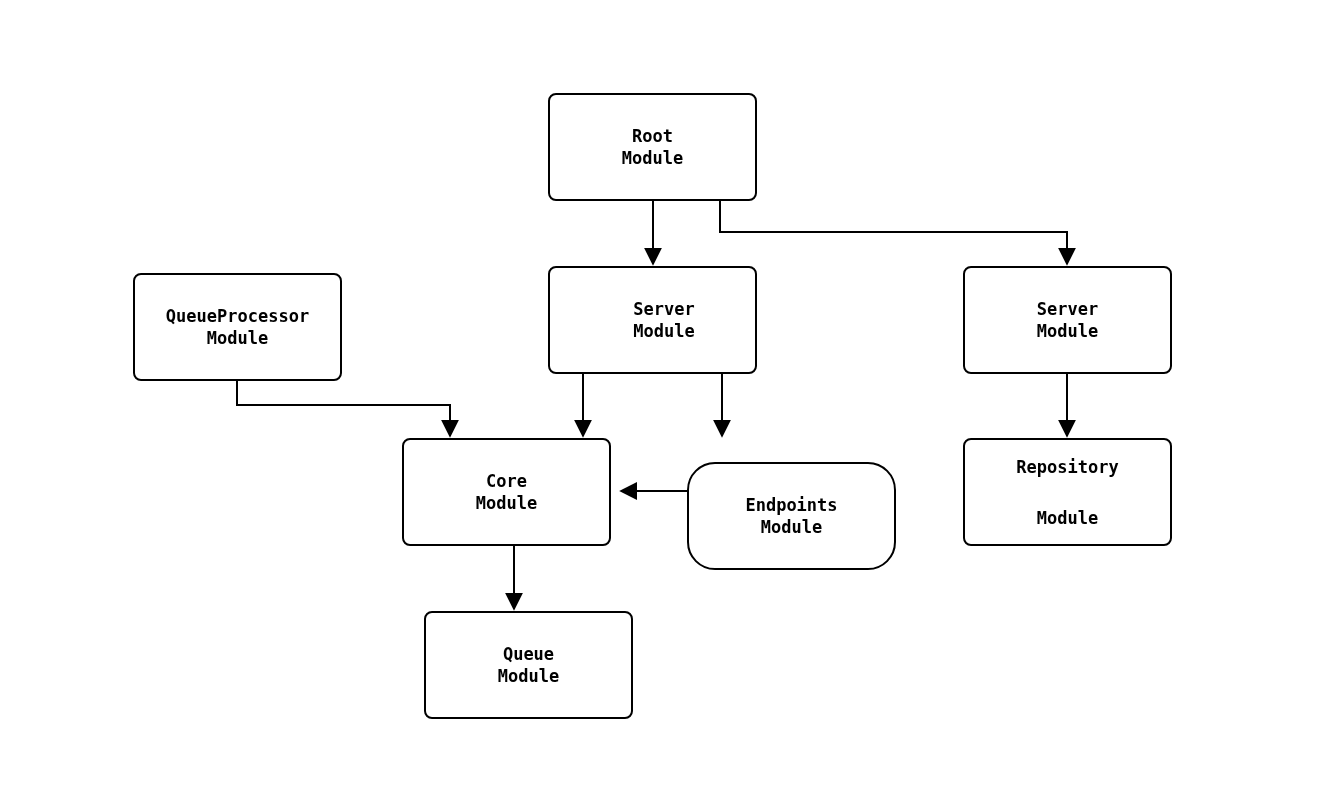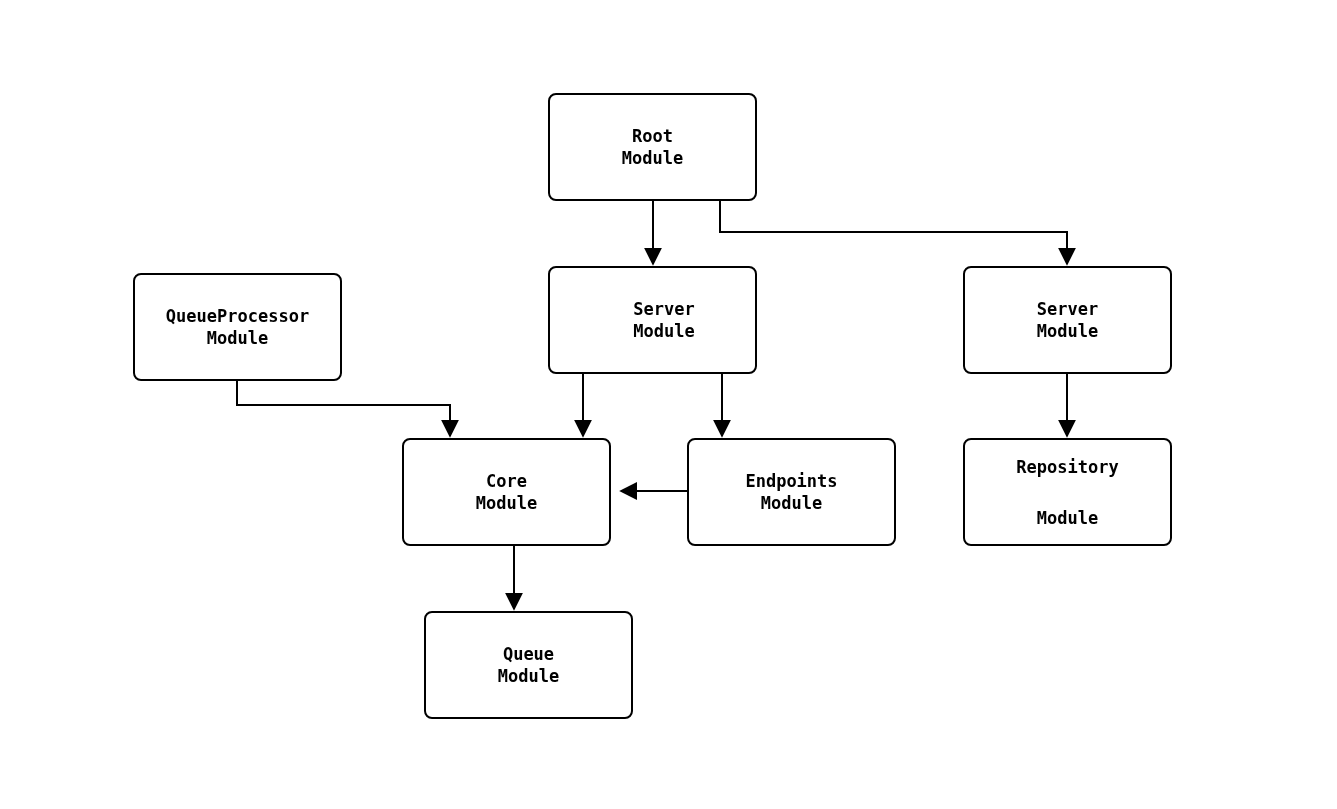--- a/index.html
+++ b/index.html
@@ -44,21 +44,21 @@
     font-weight: bold;
     color: #000000;
     line-height: 22px;
   }
   
   .pos-root           { left: 548px; top: 93px;  }
   .pos-server         { left: 548px; top: 266px; padding-left: 23px; }
   .pos-global         { left: 963px; top: 266px; }
   .pos-queueprocessor { left: 133px; top: 257px; margin-top: 16px; }
   .pos-core           { left: 402px; top: 438px; }
-  .pos-endpoints      { left: 687px; top: 438px; }
+  .pos-endpoints      { left: 687px; top: 462px; border-radius: 28px; }
   .pos-repository     { left: 963px; top: 438px; gap: 29px; }
   .pos-queue          { left: 424px; top: 611px; }
 </style>
 </head>
 <body>
 
 <div class="canvas">
 
   <svg class="edge-layer" width="1337" height="809" viewBox="0 0 1337 809">
     <defs>

